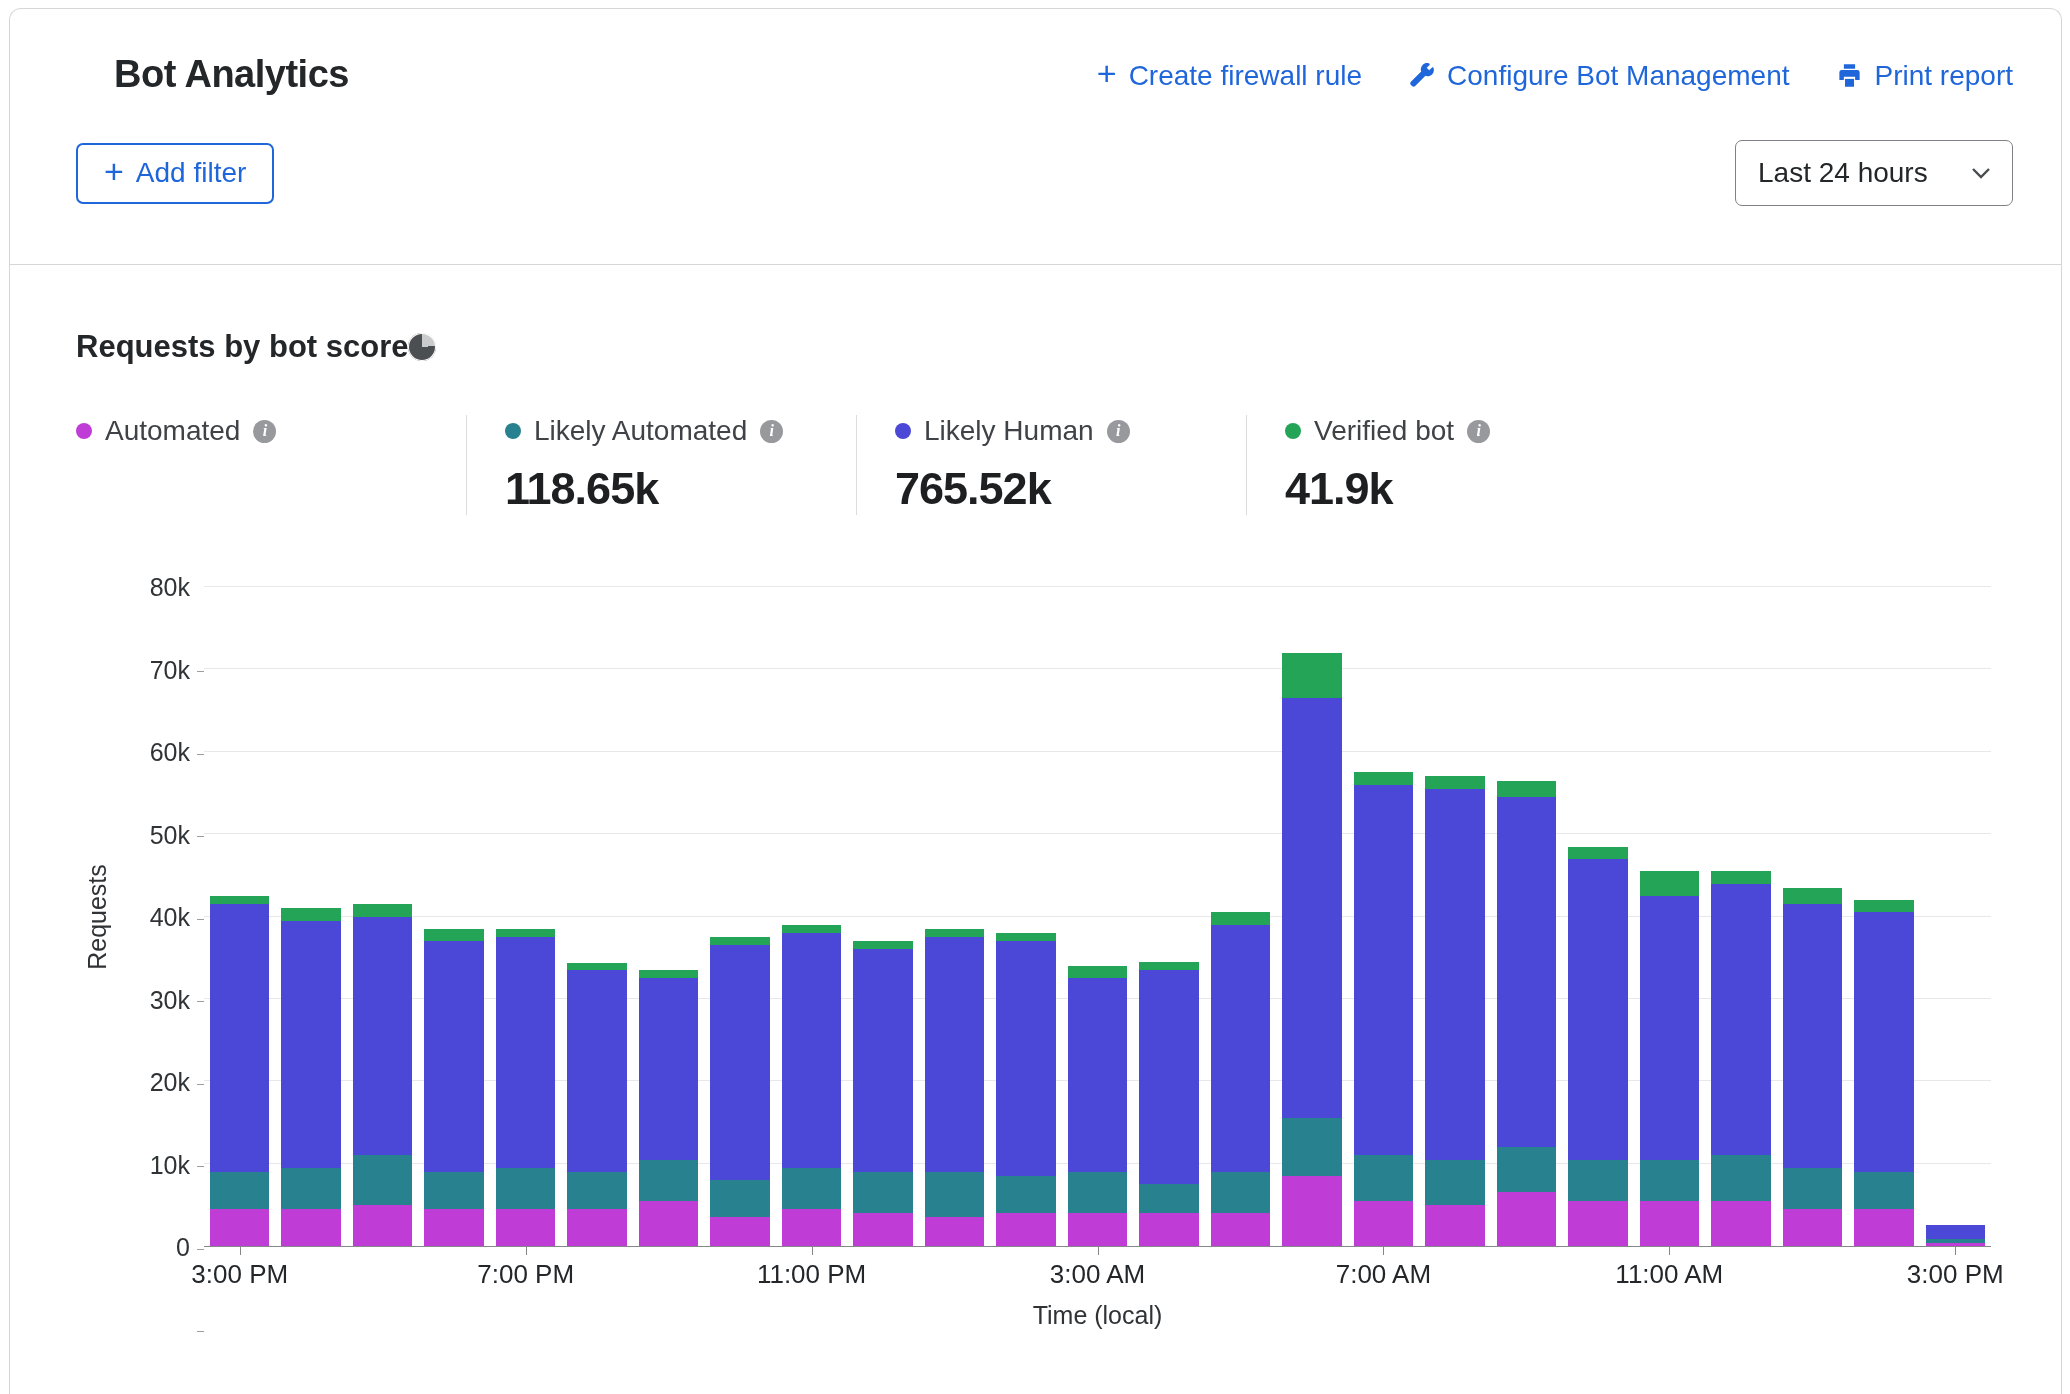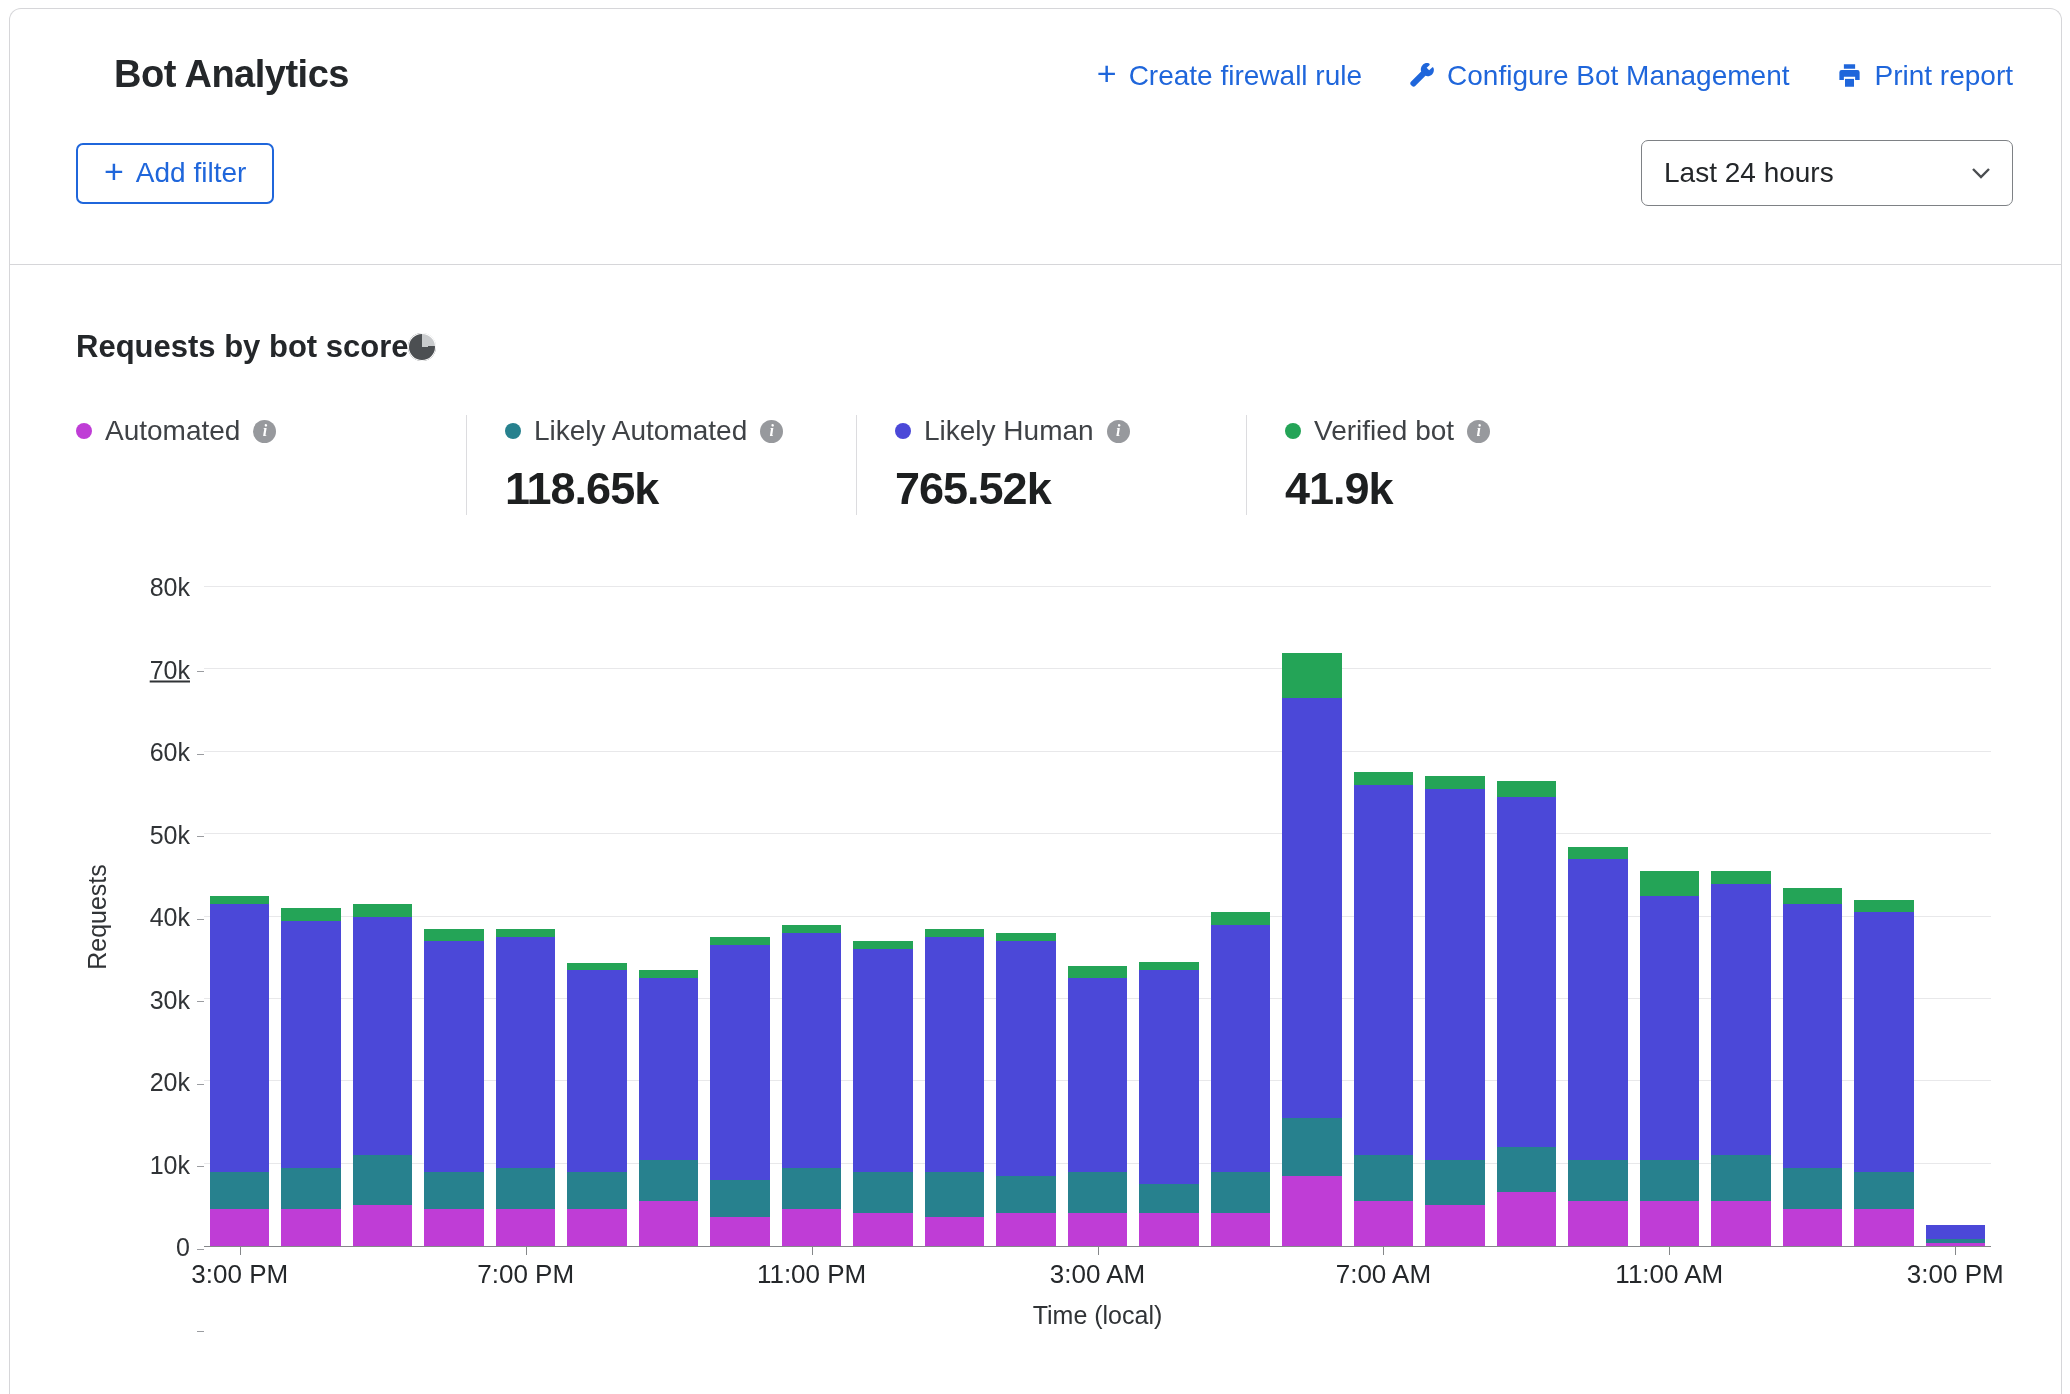--- a/index.html
+++ b/index.html
@@ -29,21 +29,21 @@
 
   .filter-row { display: flex; justify-content: space-between; align-items: center; margin-top: 44px; }
   .add-filter-btn {
     display: inline-flex; align-items: center; gap: 12px;
     border: 2px solid #1f66db; color: #1f66db; background: #fff;
     font-size: 28px; font-family: inherit;
     padding: 12px 26px; border-radius: 7px; cursor: pointer;
   }
   .time-select {
     display: flex; align-items: center; justify-content: space-between;
-    width: 372px; height: 66px;
+    width: 278px; height: 66px;
     border: 1px solid #7e8185; border-radius: 7px;
     padding: 0 22px; font-size: 28px; color: #24272a; background: #fff; cursor: pointer;
   }
   .chevron-down svg { display: block; }
 
   
   .section { padding: 0 66px; }
   .section-title-row { display: flex; align-items: center; padding-top: 64px; }
   .section-title { font-size: 31px; font-weight: 700; color: #24272a; }
   .pie-icon {
@@ -206,21 +206,21 @@
       </div>
       <div class="chart-main">
         <div class="y-labels" id="yLabels">
             <div class="ytick-label" style="bottom: 0%;">0</div>
             <div class="ytick-label" style="bottom: 12.5%;">10k</div>
             <div class="ytick-label" style="bottom: 25%;">20k</div>
             <div class="ytick-label" style="bottom: 37.5%;">30k</div>
             <div class="ytick-label" style="bottom: 50%;">40k</div>
             <div class="ytick-label" style="bottom: 62.5%;">50k</div>
             <div class="ytick-label" style="bottom: 75%;">60k</div>
-            <div class="ytick-label" style="bottom: 87.5%; text-decoration: underline;">70k</div>
+            <div class="ytick-label" style="bottom: 87.5%;">70k</div>
             <div class="ytick-label" style="bottom: 100%;">80k</div>
           </div>
         <div class="plot-area" id="plotArea">
           <div class="bars" id="bars">
               <div class="bar-slot" title="3:00 PM">
                 <div class="bar-seg" style="height: 5.625%; background: rgb(191, 61, 214);"></div>
                 <div class="bar-seg" style="height: 5.625%; background: rgb(39, 129, 142);"></div>
                 <div class="bar-seg" style="height: 40.625%; background: rgb(75, 72, 216);"></div>
                 <div class="bar-seg" style="height: 1.25%; background: rgb(36, 164, 87);"></div>
               </div>

